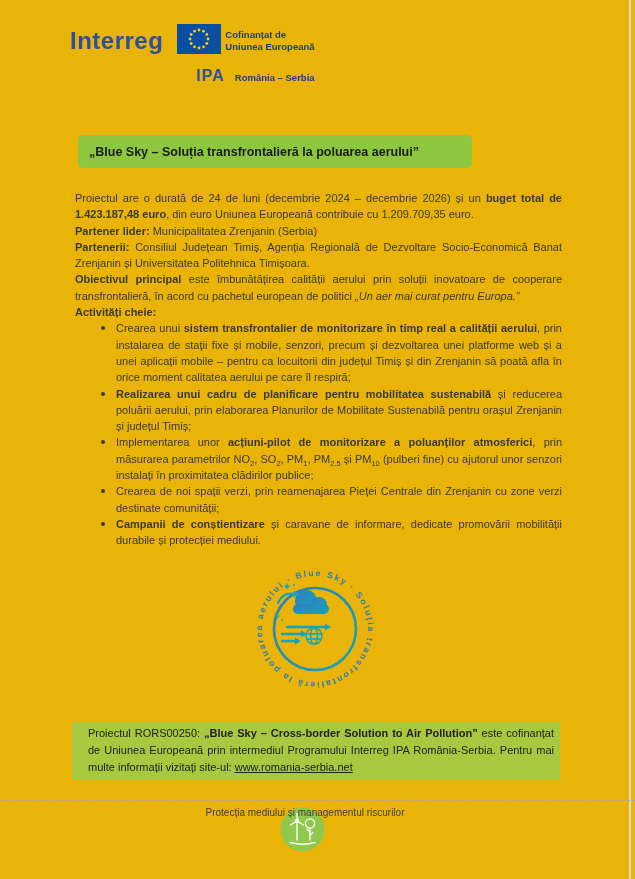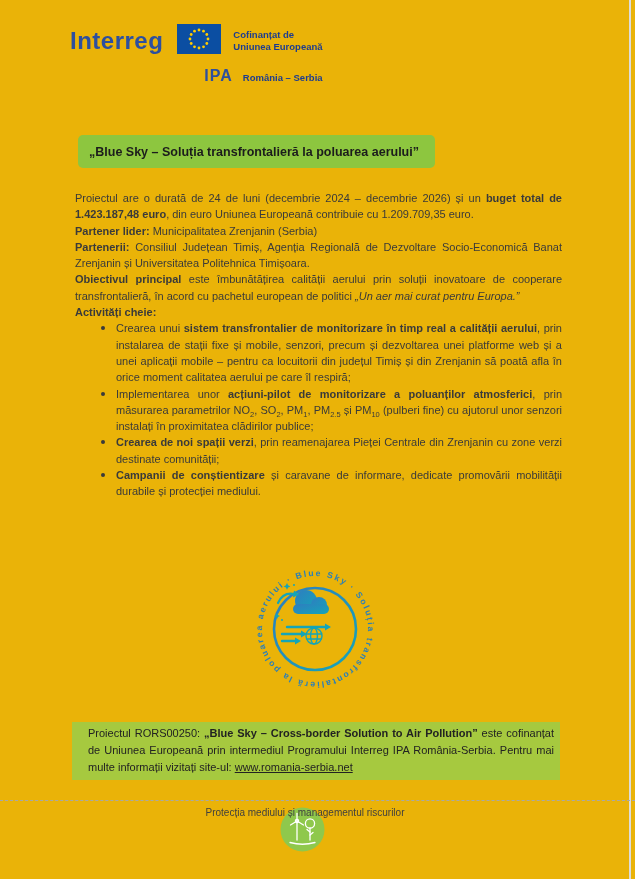--- a/index.html
+++ b/index.html
@@ -5,27 +5,27 @@
   html,body{margin:0;padding:0;background:#ffffff;}
   #page{position:relative;width:635px;height:879px;background:#eab308;overflow:hidden;
         font-family:"Liberation Sans",sans-serif;color:#3a3a3a;}
   .page-edge{position:absolute;top:0;bottom:0;left:629px;width:2px;background:#dcdcdc;}
 
   
   .hdr{position:absolute;left:70px;top:24px;}
   .hdr-row{display:flex;align-items:center;}
   .interreg-word{font-size:24px;font-weight:700;color:#2d4f9f;letter-spacing:.5px;}
   .flag-wrap{margin-left:14px;}
-  .eu-text{margin-left:12px;font-size:9.5px;font-weight:700;color:#1d3c8f;line-height:12px;}
+  .eu-text{margin-left:4px;font-size:9.5px;font-weight:700;color:#1d3c8f;line-height:12px;}
   .ipa-row{margin-top:9px;display:flex;align-items:baseline;justify-content:flex-end;}
   .ipa{font-size:16px;font-weight:800;color:#2d4f9f;letter-spacing:1px;}
   .program{margin-left:10px;font-size:9.5px;font-weight:700;color:#1d3c8f;}
 
   
-  .banner{position:absolute;left:78px;top:135px;width:357px;height:33px;background:#8dc63f;
+  .banner{position:absolute;left:78px;top:135px;width:394px;height:33px;background:#8dc63f;
           border-radius:5px;display:flex;align-items:center;padding-left:11px;box-sizing:border-box;
           font-size:12.5px;font-weight:700;color:#1c1c1c;}
 
   
   .body-text{position:absolute;left:75px;top:190px;width:487px;font-size:11px;line-height:16.3px;
              text-align:justify;}
   .body-text p{margin:0;}
   .bullet-row{display:flex;}
   .bullet-dot{flex:none;width:4px;height:4px;border-radius:50%;background:#3a3a3a;margin:6px 11px 0 26px;}
   .bullet-body{flex:1;text-align:justify;}
@@ -90,25 +90,29 @@
     <p><span style="font-weight: 700;">Partener lider:</span><span> Municipalitatea Zrenjanin (Serbia)</span></p>
     <p><span style="font-weight: 700;">Partenerii:</span><span> Consiliul Județean Timiș, Agenția Regională de Dezvoltare Socio-Economică Banat Zrenjanin și Universitatea Politehnica Timișoara.</span></p>
     <p><span style="font-weight: 700;">Obiectivul principal</span><span> este îmbunătățirea calității aerului prin soluții inovatoare de cooperare transfrontalieră, în acord cu pachetul european de politici </span><span style="font-style: italic;">„Un aer mai curat pentru Europa.”</span></p>
     <p><span style="font-weight: 700;">Activități cheie:</span></p>
     <div class="bullet-row">
       <span class="bullet-dot"></span>
       <div class="bullet-body"><span>Crearea unui </span><span style="font-weight: 700;">sistem transfrontalier de monitorizare în timp real a calității aerului</span><span>, prin instalarea de stații fixe și mobile, senzori, precum și dezvoltarea unei platforme web și a unei aplicații mobile – pentru ca locuitorii din județul Timiș și din Zrenjanin să poată afla în orice moment calitatea aerului pe care îl respiră;</span></div>
     </div>
     <div class="bullet-row">
       <span class="bullet-dot"></span>
+      <div class="bullet-body"><span style="font-weight: 700;">Realizarea unui cadru de planificare pentru mobilitatea sustenabilă</span><span> și reducerea poluării aerului, prin elaborarea Planurilor de Mobilitate Sustenabilă pentru orașul Zrenjanin și județul Timiș;</span></div>
+    </div>
+    <div class="bullet-row">
+      <span class="bullet-dot"></span>
       <div class="bullet-body"><span>Implementarea unor </span><span style="font-weight: 700;">acțiuni-pilot de monitorizare a poluanților atmosferici</span><span>, prin măsurarea parametrilor NO</span><sub>2</sub><span>, SO</span><sub>2</sub><span>, PM</span><sub>1</sub><span>, PM</span><sub>2.5</sub><span> și PM</span><sub>10</sub><span> (pulberi fine) cu ajutorul unor senzori instalați în proximitatea clădirilor publice;</span></div>
     </div>
     <div class="bullet-row">
       <span class="bullet-dot"></span>
-      <div class="bullet-body"><span style="font-weight: 700;">Crearea de noi spații verzi</span><span>, prin reamenajarea Pieței Centrale din Zrenjanin cu zone verzi destinate comunității;</span></div>
+      <div class="bullet-body"><span style="font-weight: 400;">Crearea de noi spații verzi</span><span>, prin reamenajarea Pieței Centrale din Zrenjanin cu zone verzi destinate comunității;</span></div>
     </div>
     <div class="bullet-row">
       <span class="bullet-dot"></span>
       <div class="bullet-body"><span style="font-weight: 700;">Campanii de conștientizare</span><span> și caravane de informare, dedicate promovării mobilității durabile și protecției mediului.</span></div>
     </div>
   </div>
 
   <div class="blue-logo">
     <svg width="132" height="132" viewBox="0 0 132 132">
       <defs>

